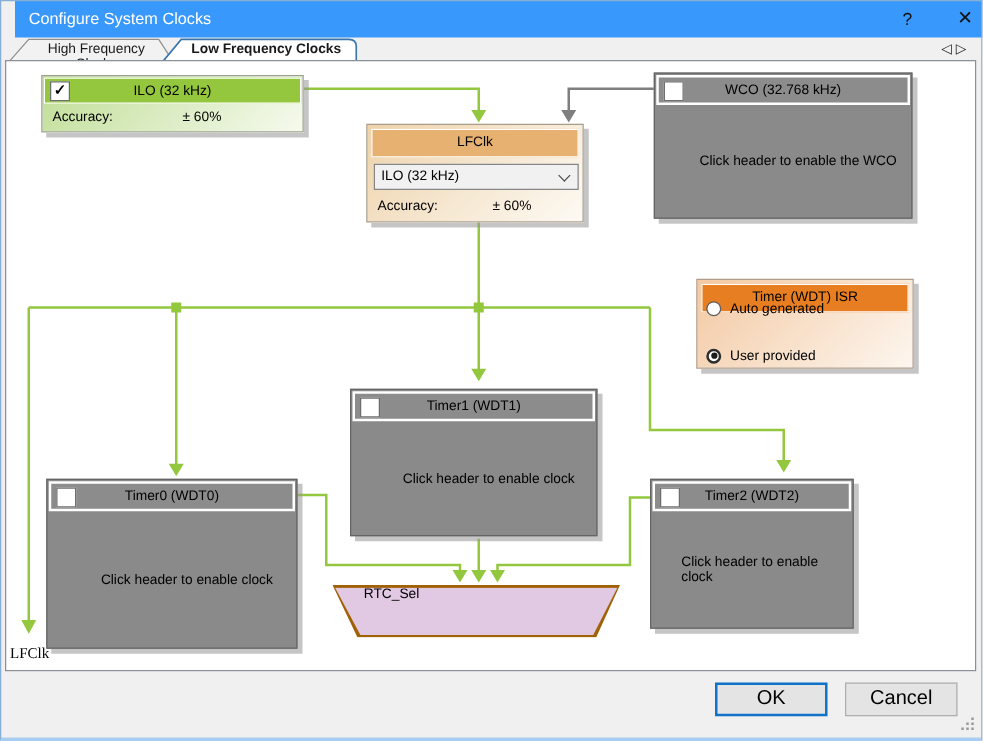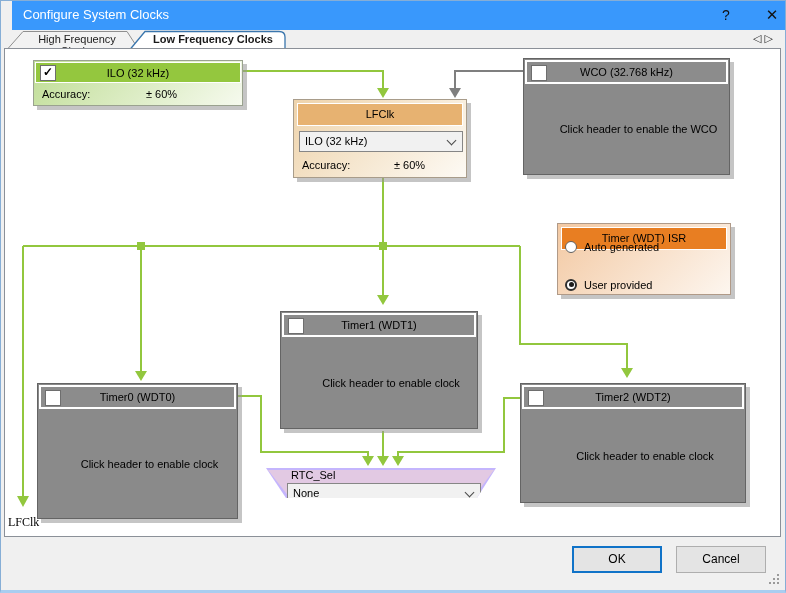--- a/index.html
+++ b/index.html
@@ -54,29 +54,29 @@
   .lfclk-hdr{background:#e7b271;}
   
   .isr{left:552px;top:174px;width:174px;height:72px;background:linear-gradient(135deg,#f3c9a3,#fdf6ef);
        border:1px solid #b09a88;}
   .isr-hdr{background:#e87e22;}
   .radio-row{position:absolute;left:7px;height:15px;display:flex;align-items:center;gap:7px;}
   .radio{width:12px;height:12px;border-radius:50%;background:#fff;border:1px solid #5f5f5f;box-sizing:border-box;}
   .radio.sel{border:2px solid #2e2e2e;position:relative;}
   .radio.sel::after{content:"";position:absolute;left:1.5px;top:1.5px;width:5px;height:5px;border-radius:50%;background:#1c1c1c;}
   
-  .rtc{position:absolute;left:261px;top:419px;width:230px;height:30px;
-       clip-path:polygon(0 0,100% 0,91.7% 100%,8.7% 100%);background:#c4b5fd;}
+  .rtc{position:absolute;left:261px;top:419px;width:230px;height:42px;
+       clip-path:polygon(0 0,100% 0,91.7% 100%,8.7% 100%);background:#a16207;}
   .rtc-inner{position:absolute;inset:2px;clip-path:polygon(0 0,100% 0,91.4% 100%,9% 100%);background:#e2c9e3;}
   .rtc-title{position:absolute;left:25px;top:1px;font-size:11px;}
   
   .out-label{position:absolute;left:3px;top:466px;font-family:"Liberation Serif",serif;font-size:12px;}
   
   .btn{position:absolute;top:546px;width:90px;height:27px;box-sizing:border-box;background:#e4e4e4;
-       border:1px solid #aeaeae;font-size:12px;text-align:center;line-height:24px;cursor:default;}
+       border:1px solid #aeaeae;font-size:16px;text-align:center;line-height:24px;cursor:default;}
   .btn-ok{left:572px;border:2px solid #1073c8;line-height:22px;}
   .btn-cancel{left:676px;}
   .grip{position:absolute;right:7px;bottom:7px;width:12px;height:12px;}
   .grip i{position:absolute;width:2px;height:2px;background:#9a9a9a;
           box-shadow:0 0 0 0 #9a9a9a, -4px 4px 0 #9a9a9a, -8px 8px 0 #9a9a9a, 0 4px 0 #9a9a9a,
                      -4px 8px 0 #9a9a9a, 0 8px 0 #9a9a9a;right:0;top:0;}
 </style>
 </head>
 <body>
 
@@ -178,35 +178,31 @@
     </div>
 
     <div class="blk gray shadow" style="left:32px;top:334px;width:201px;height:136px;">
       <div class="ghdr">
         <span class="cb"></span>
         <span>Timer0 (WDT0)</span>
       </div>
       <div class="gbody">Click header to enable clock</div>
     </div>
 
-    <div class="blk gray shadow" style="left:515px;top:334px;width:226px;height:120px;">
+    <div class="blk gray shadow" style="left:515px;top:334px;width:163px;height:120px;">
       <div class="ghdr">
         <span class="cb"></span>
         <span>Timer2 (WDT2)</span>
       </div>
       <div class="gbody">Click header to enable clock</div>
     </div>
 
     <div class="rtc">
       <div class="rtc-inner"></div>
       <div class="rtc-title">RTC_Sel</div>
-      <div class="dd" style="left:21px;top:15px;width:194px;height:21px;">
-        <span>None</span>
-        <span class="chev"></span>
-      </div>
     </div>
 
     <div class="out-label">LFClk</div>
   </div>
 
   <div class="btn btn-ok">OK</div>
   <div class="btn btn-cancel">Cancel</div>
   <div class="grip">
       <i></i>
     </div>

